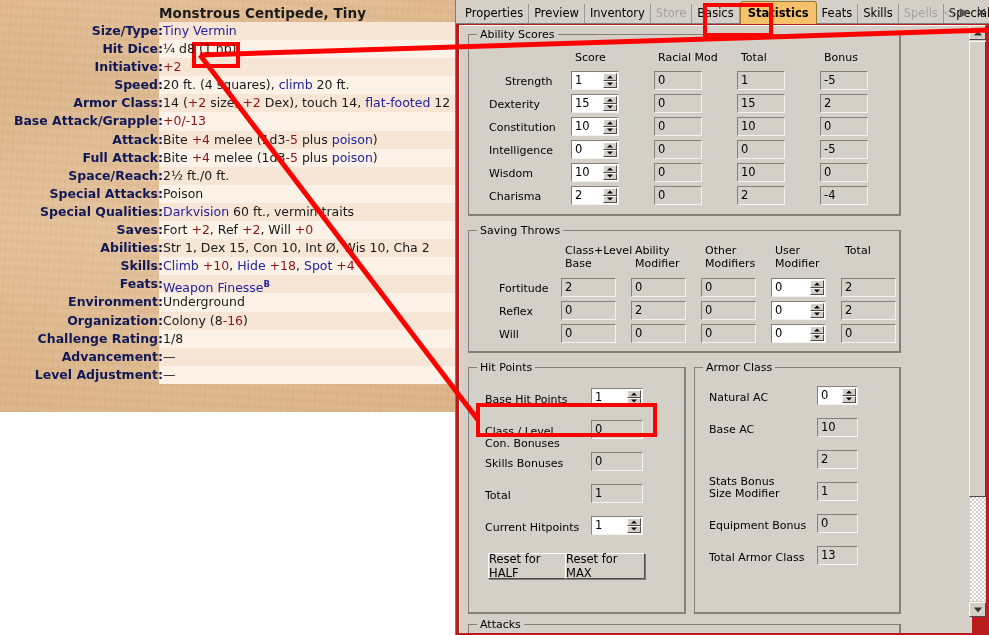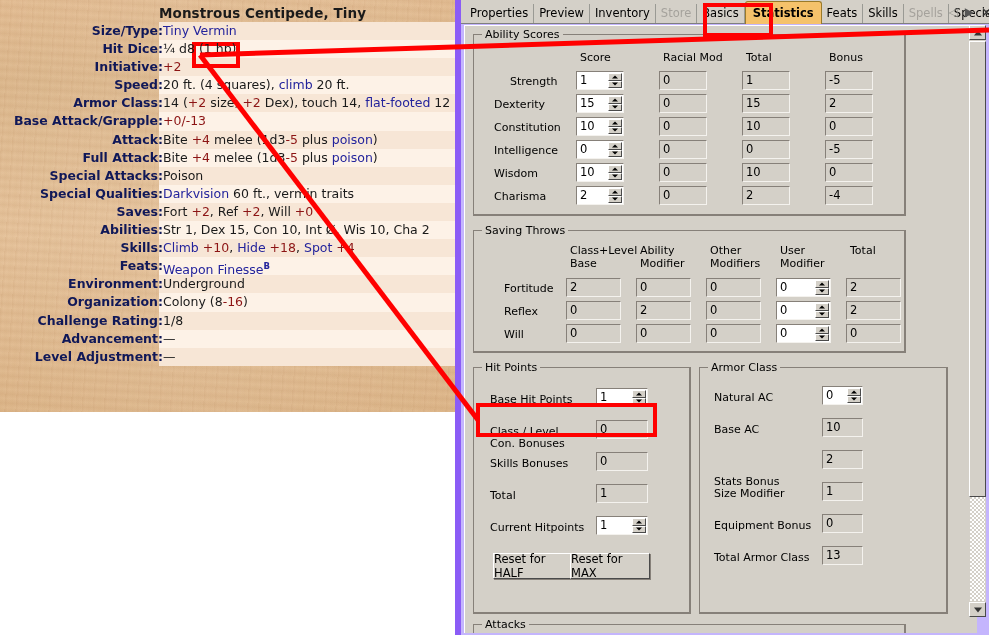--- a/index.html
+++ b/index.html
@@ -53,24 +53,24 @@
   }
   .sb-row:nth-child(odd) .stripe { background:#f7e6d6; }
   .sb-row .val { z-index:2; }
   .lnk { color:#23239c; }
   .num { color:#8c1414; }
   .sup { font-size:8.5px; vertical-align:super; font-weight:bold; color:#23239c;}
 
   
   #app {
     position:absolute; left:455px; top:0; width:534px; height:635px;
-    background:#c4b5fd;
+    background:#b91c1c;
     font-family:"DejaVu Sans", sans-serif;
     font-size:11px; color:#000;
-    border-left:6px solid #8b5cf6;
+    border-left:1px solid #8b5cf6;
   }
   
   #tabstrip {
     position:absolute; left:0; top:0; width:534px; height:24px;
     background:#d4d0c8;
     border-bottom:1px solid #7f7f7f;
   }
   #tabs {
     position:absolute; left:4px; top:1px; height:22px;
     display:flex; align-items:flex-end;
@@ -235,20 +235,25 @@
       </div>
       <div class="sb-row">
         <div class="stripe"></div>
         <div class="lbl">Attack:</div>
         <div class="val">Bite <span class="num">+4</span> melee (1d3<span class="num">-5</span> plus <span class="lnk">poison</span>)</div>
       </div>
       <div class="sb-row">
         <div class="stripe"></div>
         <div class="lbl">Full Attack:</div>
         <div class="val">Bite <span class="num">+4</span> melee (1d3<span class="num">-5</span> plus <span class="lnk">poison</span>)</div>
+      </div>
+      <div class="sb-row">
+        <div class="stripe"></div>
+        <div class="lbl">Space/Reach:</div>
+        <div class="val">2½ ft./0 ft.</div>
       </div>
       <div class="sb-row">
         <div class="stripe"></div>
         <div class="lbl">Special Attacks:</div>
         <div class="val">Poison</div>
       </div>
       <div class="sb-row">
         <div class="stripe"></div>
         <div class="lbl">Special Qualities:</div>
         <div class="val"><span class="lnk">Darkvision</span> 60 ft., vermin traits</div>
@@ -447,21 +452,21 @@
               <div class="up"></div>
               <div class="dn"></div>
             </div></div>
         </div>
       <div id="hp-buttons">
           <div class="btn" style="left: 19px; top: 185px; width: 80px;">Reset for HALF</div>
           <div class="btn" style="left: 96px; top: 185px; width: 80px;">Reset for MAX</div>
         </div>
     </div>
 
-    <div class="group" style="left:234px; top:341px; width:249px; height:247px;padding-left:16px;">
+    <div class="group" style="left:234px; top:341px; width:207px; height:247px;padding-left:16px;">
       <div class="gborder"></div>
       <div class="glegend">Armor Class</div>
       <div id="ac-rows">
           <div class="rowlbl" style="left: 14px; top: 24px; width: 100px; line-height: 12px;">Natural AC</div>
           <div class="fld edit" style="left: 122px; top: 18px; width: 41px;"><span>0</span><div class="spin">
               <div class="up"></div>
               <div class="dn"></div>
             </div></div>
           <div class="rowlbl" style="left: 14px; top: 56px; width: 100px; line-height: 12px;">Base AC</div>
           <div class="fld" style="left: 122px; top: 50px; width: 41px;"><span>10</span></div>

